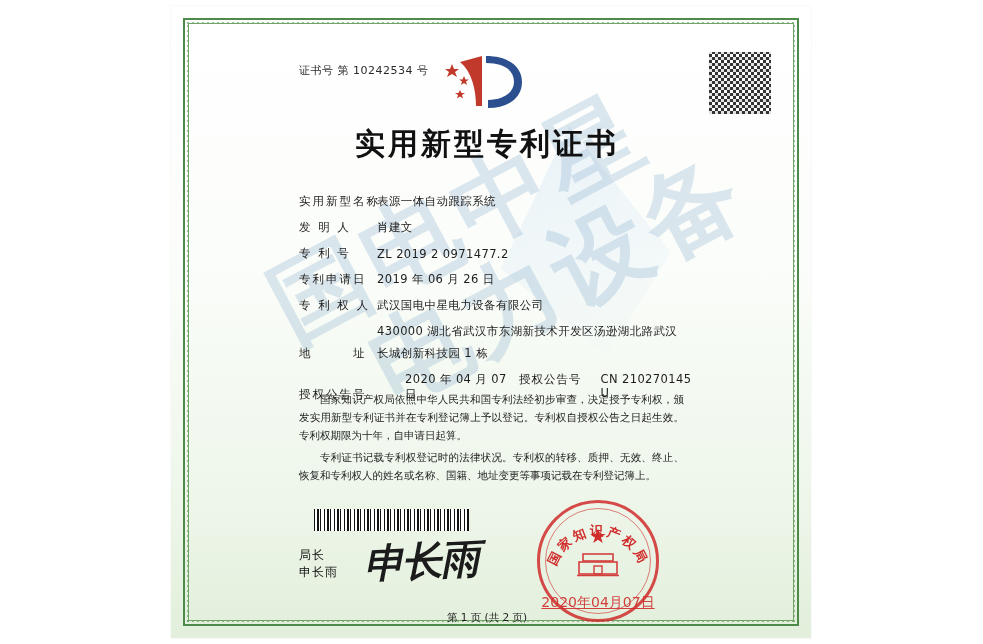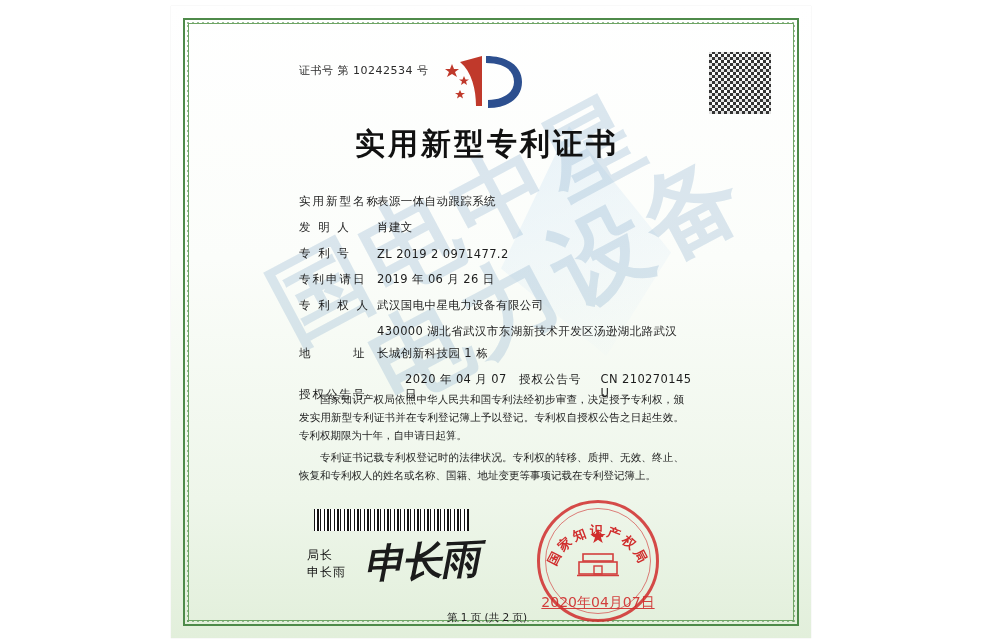--- a/index.html
+++ b/index.html
@@ -192,21 +192,21 @@
     top: 503px;
     width: 155px;
     height: 22px;
     background-image: repeating-linear-gradient(90deg,
       #111 0 1px, #fff 1px 3px, #111 3px 5px, #fff 5px 6px, #111 6px 7px, #fff 7px 10px);
   }
 
   
   .sig-label {
     position: absolute;
-    left: 136px;
+    left: 128px;
     top: 541px;
     font-size: 12px;
     line-height: 17px;
     color: #111;
     letter-spacing: 1px;
     font-family: Liberation Sans, sans-serif;
   }
   .sig-script {
     position: absolute;
     left: 193px;

